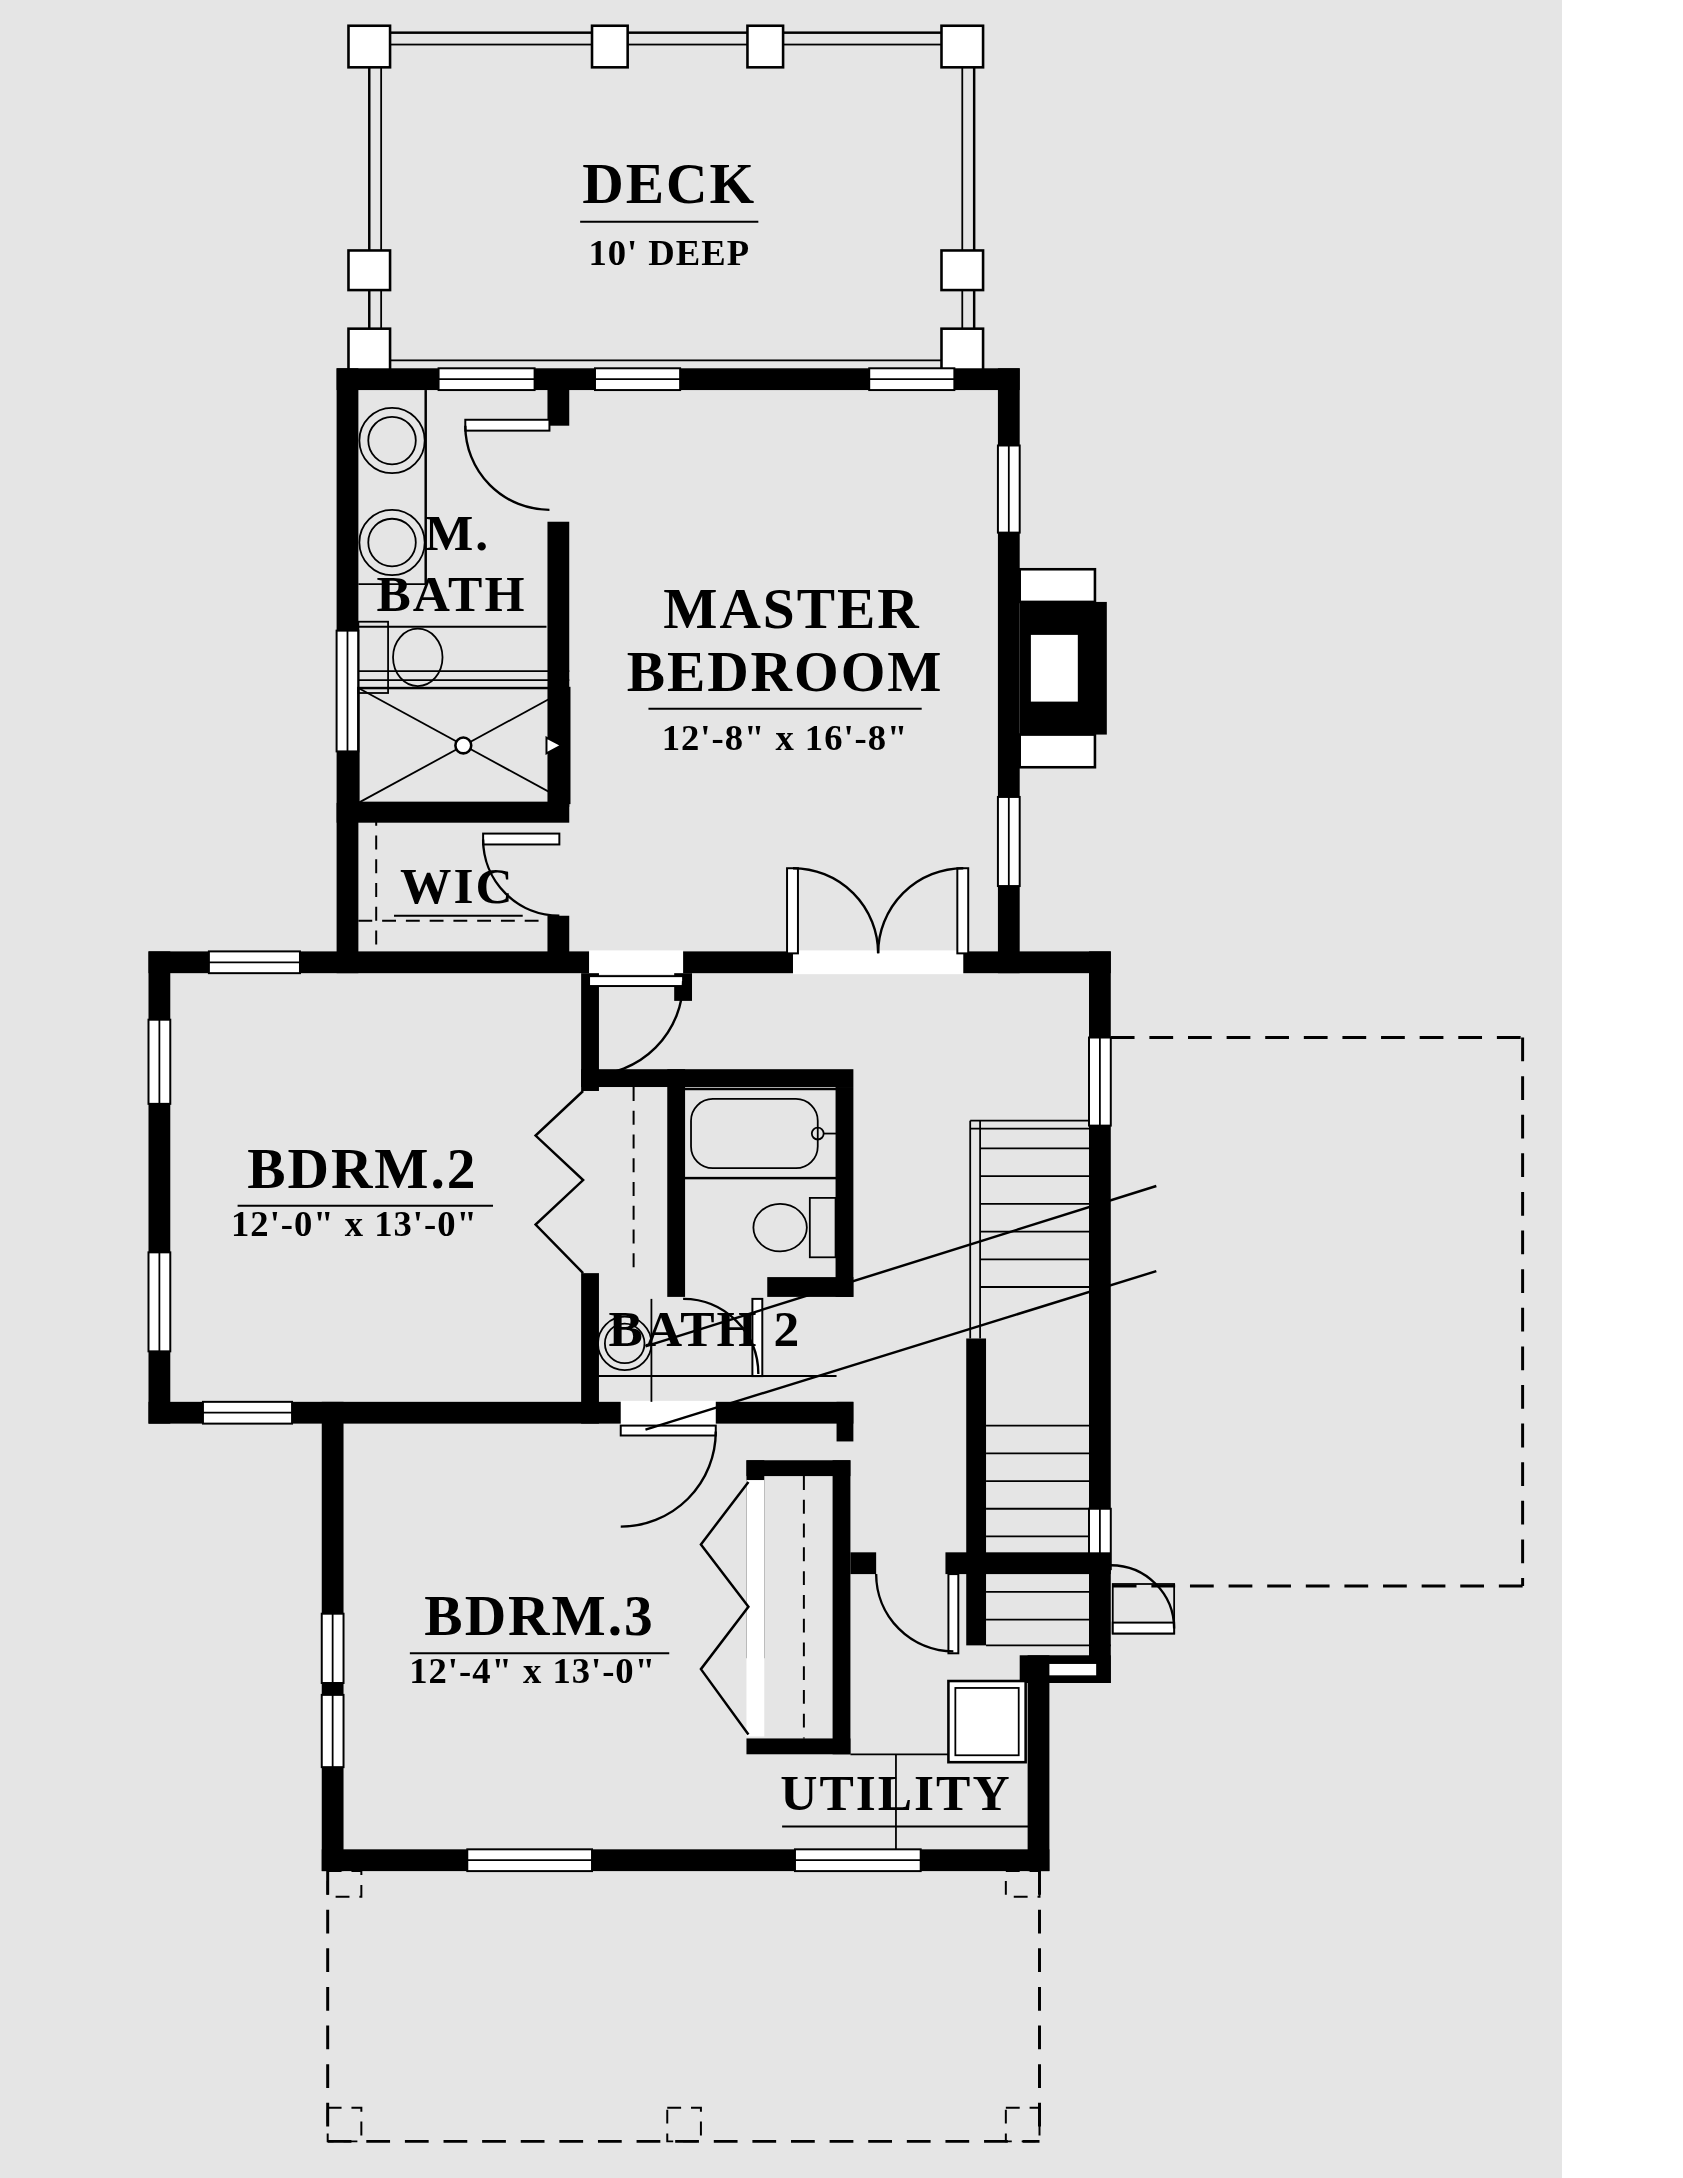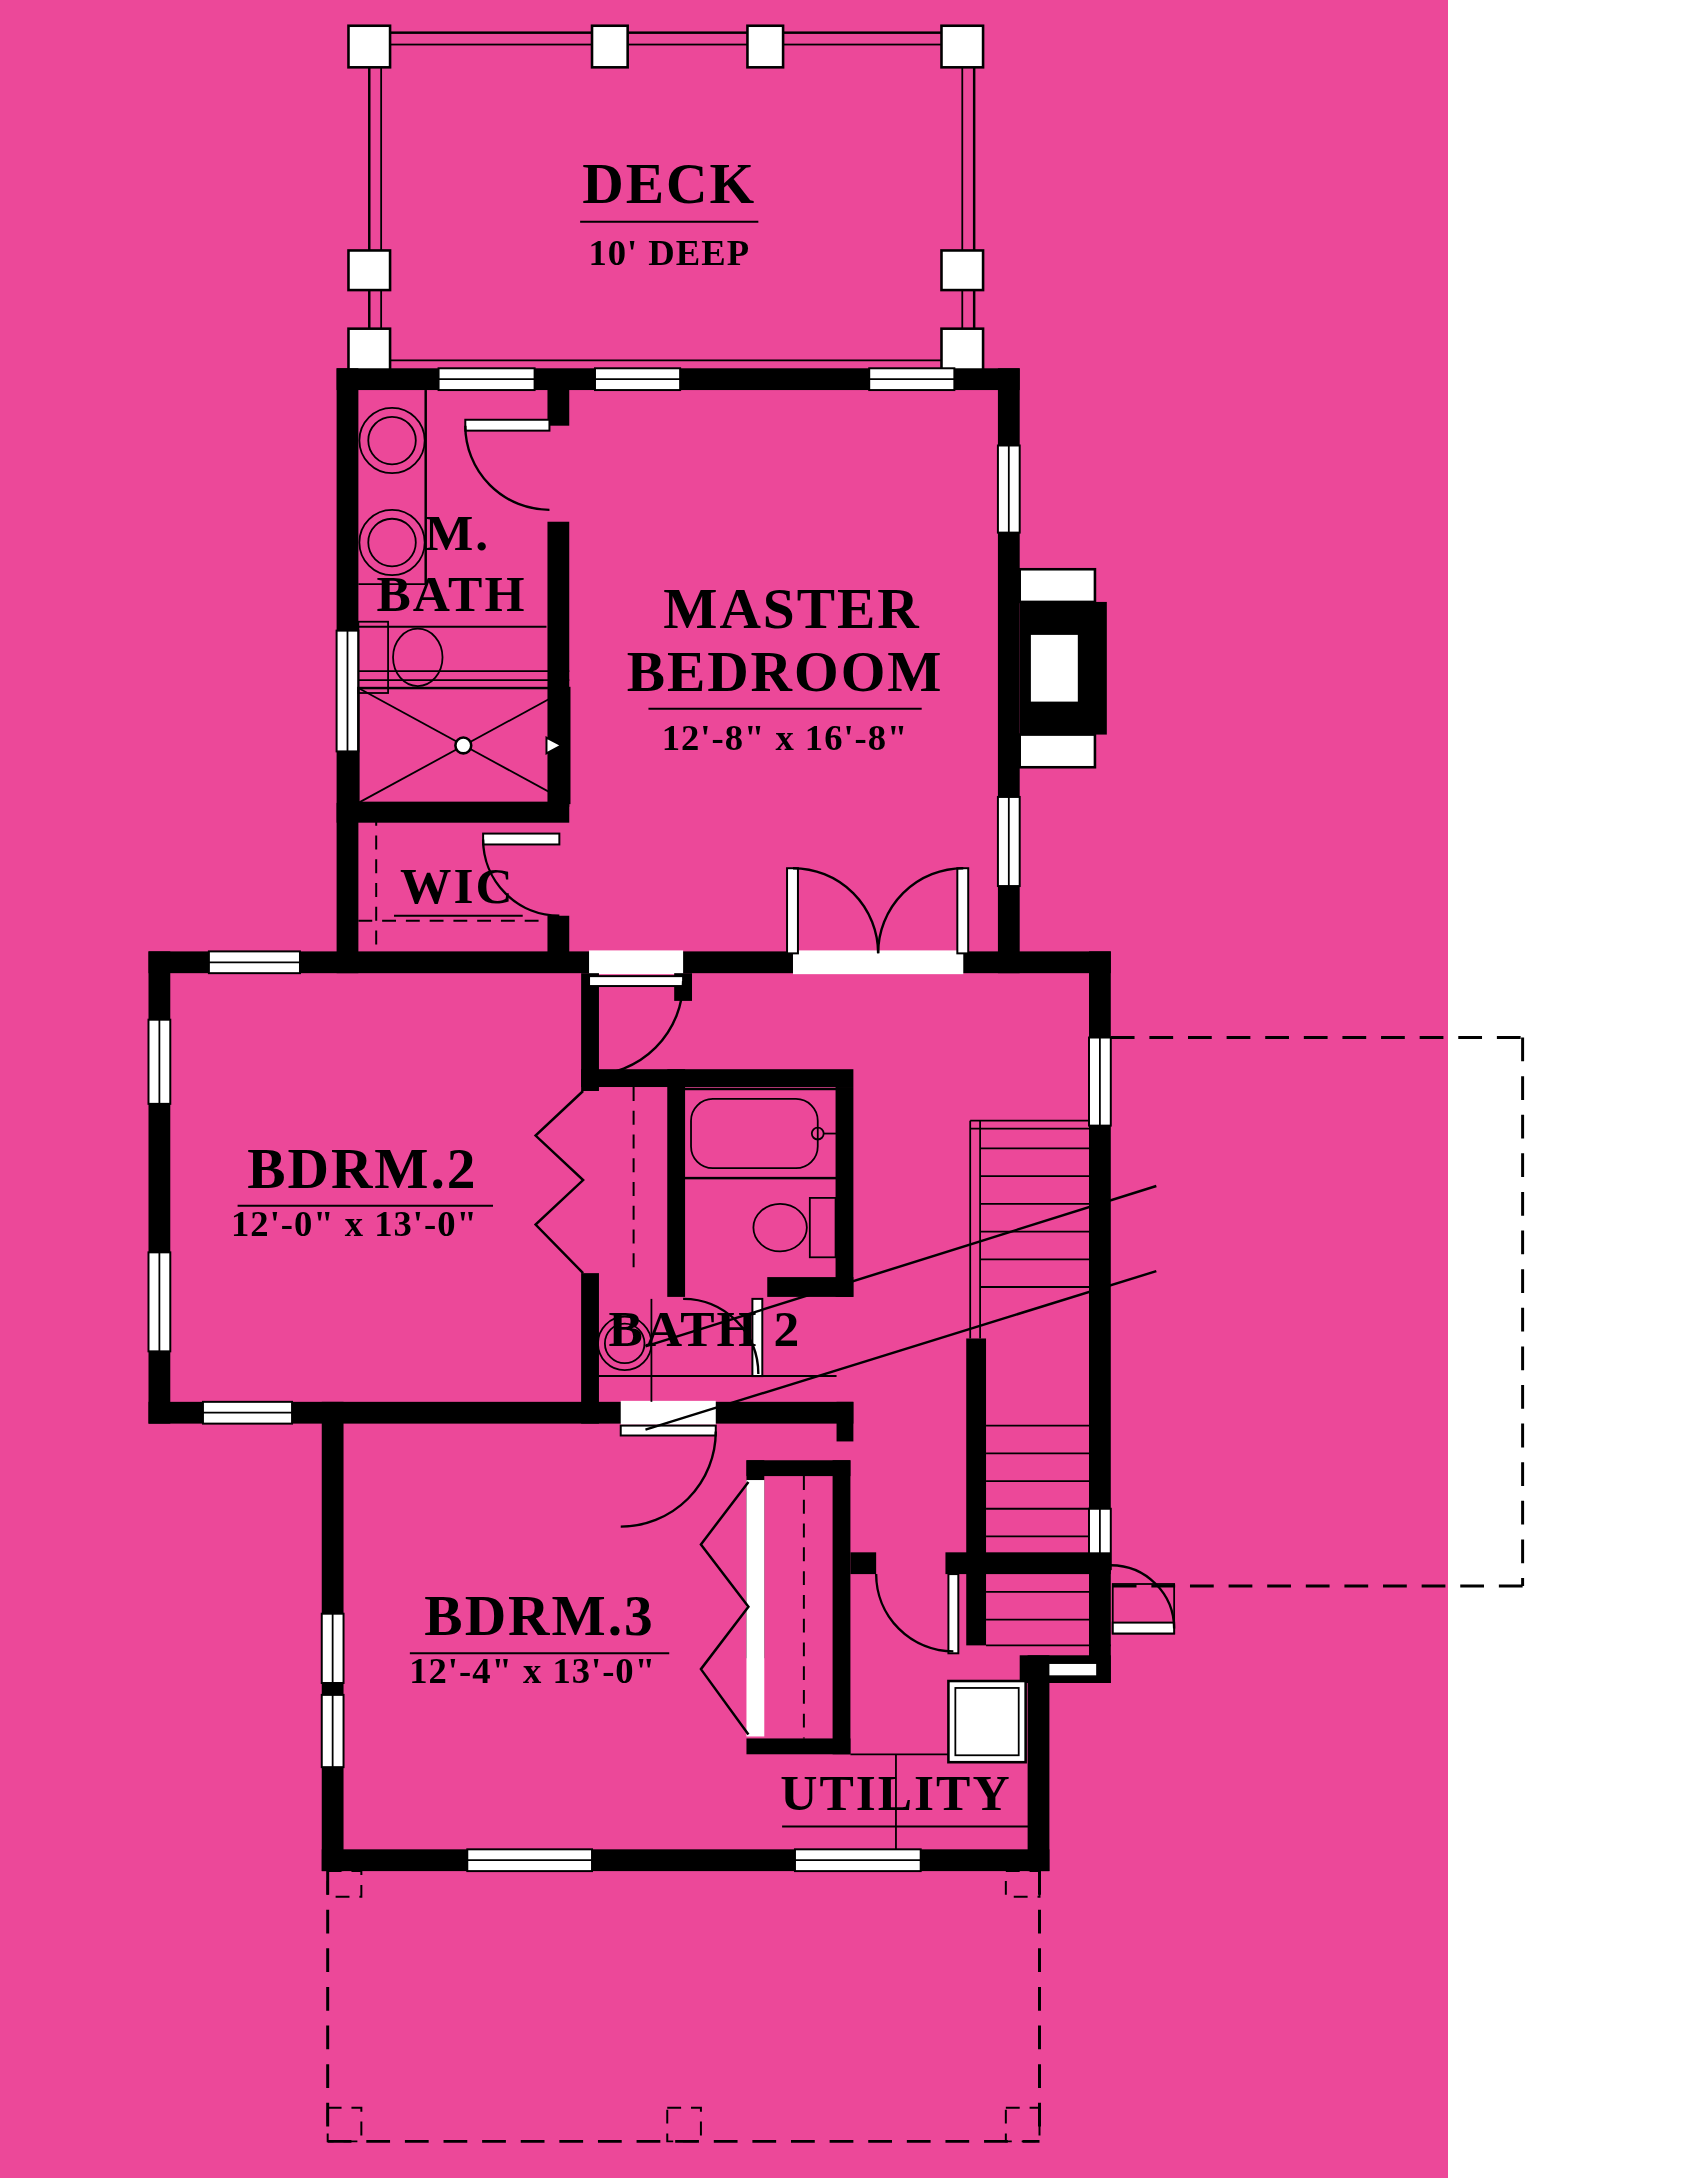--- a/index.html
+++ b/index.html
@@ -1,16 +1,16 @@
 <!DOCTYPE html>
 <html><head>
 <meta charset="utf-8">
 <style>
   html,body{margin:0;padding:0;background:#ffffff;}
-  .page{width:1448px;height:2178px;position:relative;background:#ec4899;text-align:right;}
+  .page{width:1562px;height:2178px;position:relative;background:#e5e5e5;text-align:right;}
   svg{display:block;}
   .room-label{font-family:"Liberation Serif","DejaVu Serif",serif;font-weight:bold;fill:#000;}
   .lbl-xl{font-size:58px;letter-spacing:2px;}
   .lbl-lg{font-size:52px;letter-spacing:2px;}
   .lbl-dim{font-size:37px;letter-spacing:1px;}
   .wall{fill:#000;stroke:none;}
   .thin{stroke:#000;stroke-width:2.5;fill:none;}
   .thin1{stroke:#000;stroke-width:1.8;fill:none;}
   .fixture{stroke:#000;stroke-width:2.6;fill:#fff;}
   .fixture-light{stroke:#000;stroke-width:1.8;fill:none;}

